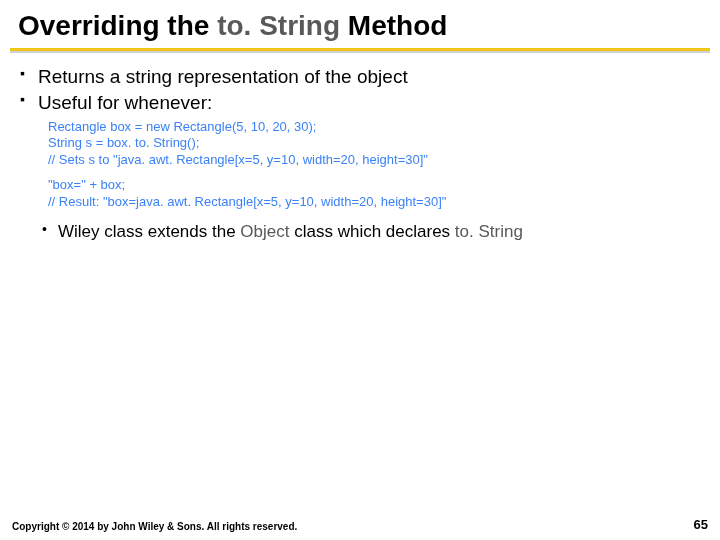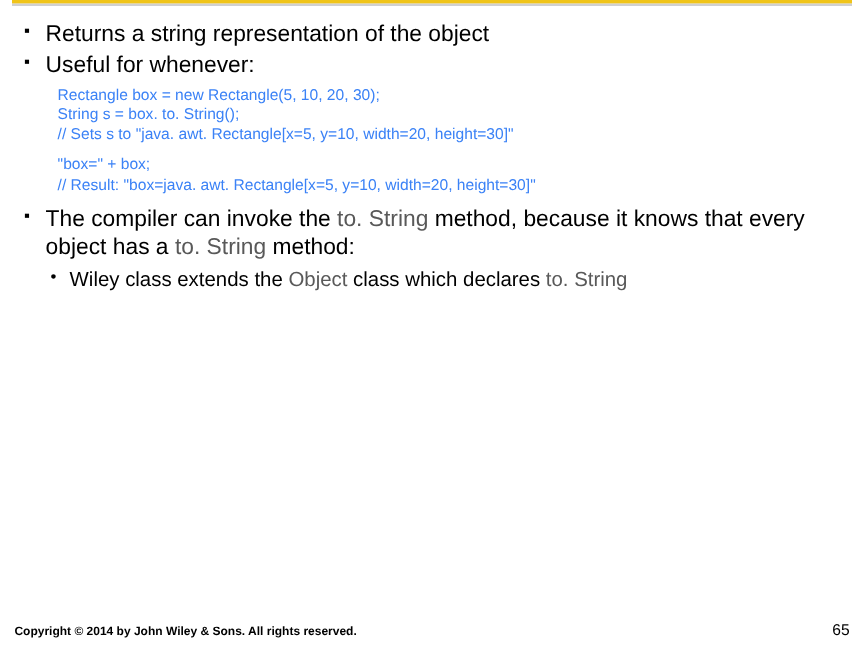--- a/index.html
+++ b/index.html
@@ -94,29 +94,32 @@
     font-weight: 700;
     color: #000;
     margin-top: 16px;
   }
   .pagenum {
     position: absolute;
     right: 0;
     bottom: 0;
     font-family: Arial, Helvetica, sans-serif;
     font-size: 13px;
-    font-weight: 400;
+    font-weight: 700;
     color: #000;
   }
 </style>
 </head>
 <body>
 
 <div class="slide">
 
+  <div class="title">
+    <span>Overriding the </span><span class="accent">to. String</span><span> Method</span>
+  </div>
   <div class="rule"></div>
   <div class="rule-shadow"></div>
 
   <div class="body">
 
     <div class="lvl1">
       <span>Returns a string representation of the object</span>
     </div>
 
     <div class="lvl1">
@@ -124,23 +127,20 @@
     </div>
 
     <div class="code">Rectangle box = new Rectangle(5, 10, 20, 30);
 String s = box. to. String();
 // Sets s to "java. awt. Rectangle[x=5, y=10, width=20, height=30]"</div>
 
 
     <div class="code">"box=" + box;
 // Result: "box=java. awt. Rectangle[x=5, y=10, width=20, height=30]"</div>
 
-    <div class="lvl1">
-      <span>The compiler can invoke the </span><span class="mono">to. String</span><span> method, because it knows that every object has a </span><span class="mono">to. String</span><span> method:</span>
-    </div>
 
     <div class="lvl2">
       <span>Wiley class extends the </span><span class="mono">Object</span><span> class which declares </span><span class="mono">to. String</span>
     </div>
 
   </div>
 
   <div class="footer">
     <span>Copyright © 2014 by John Wiley &amp; Sons. All rights reserved.</span>
     <span class="pagenum">65</span>

